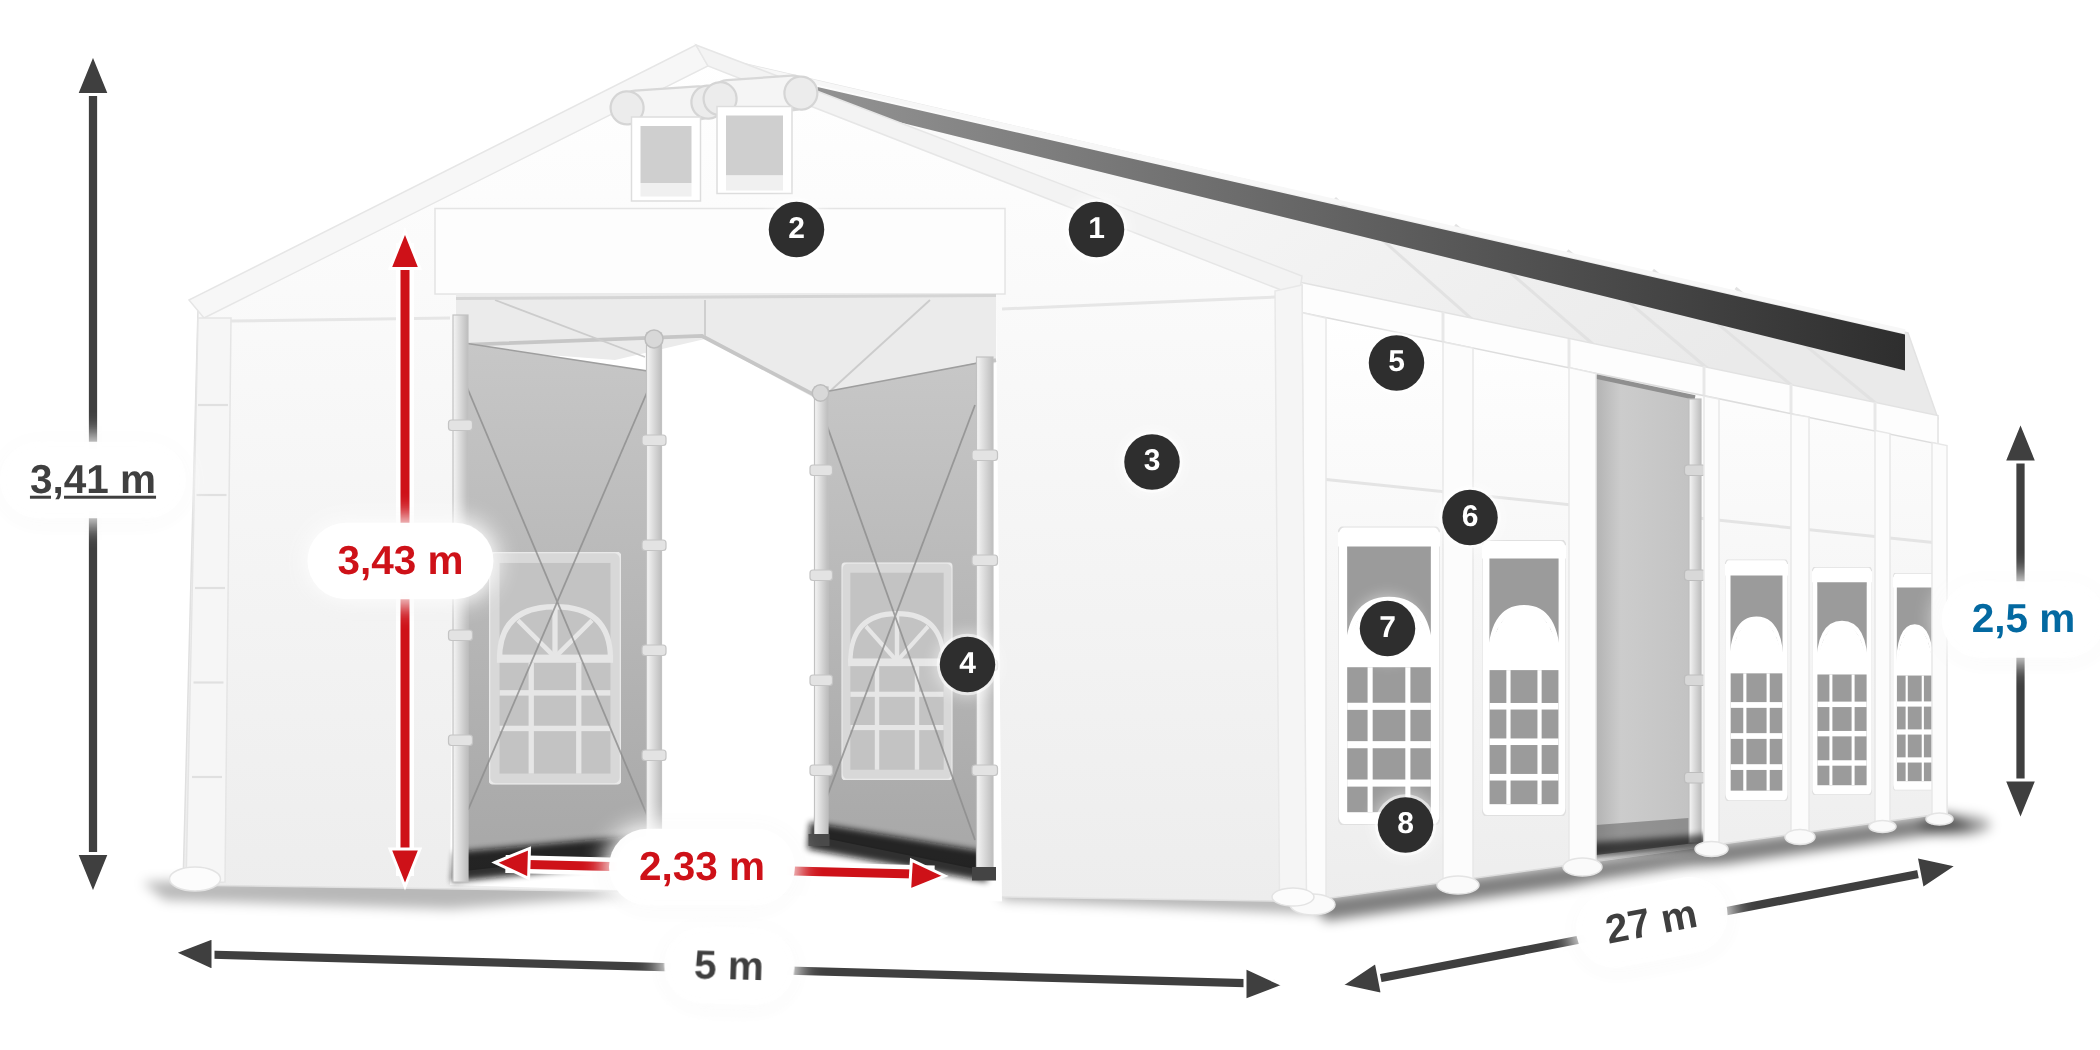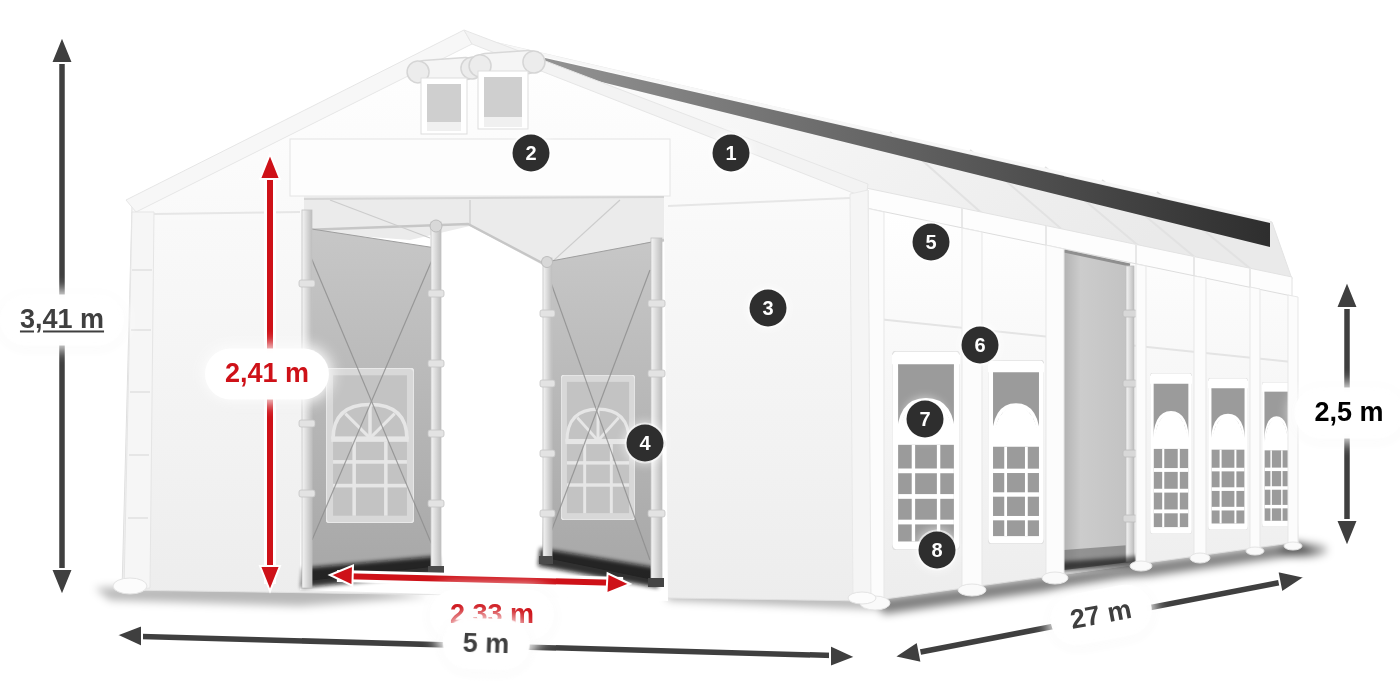--- a/index.html
+++ b/index.html
@@ -325,29 +325,29 @@
       <line x1="337" y1="576" x2="623" y2="583" stroke="#ffffff" stroke-width="12"></line>
       <line x1="337" y1="576" x2="623" y2="583" stroke="#ce1118" stroke-width="6"></line>
       <polygon points="330,575 353,565.6 352.4,585.6" fill="#ce1118" stroke="#ffffff" stroke-width="2"></polygon>
       <polygon points="630,584 607.6,573.4 606.4,593.4" fill="#ce1118" stroke="#ffffff" stroke-width="2"></polygon>
     </g>
   </g>
 </svg>
 
 <div class="dim-label" style="left: 62px; top: 320px; color: rgb(63, 63, 63); text-decoration: underline;">3,41 m</div>
 
-<div class="dim-label red" style="left: 267px; top: 374px; color: rgb(206, 17, 24);">2,41 m</div>
-
-<div class="dim-label red" style="left: 492px; top: 578px; color: rgb(206, 17, 24); margin-top: 37px;">2,33 m</div>
+<div class="dim-label red" style="left: 267px; top: 374px; color: rgb(206, 17, 24);">3,43 m</div>
+
+<div class="dim-label red" style="left: 468px; top: 578px; color: rgb(206, 17, 24);">2,33 m</div>
 
 <div class="dim-label" style="left: 486px; top: 644px; transform: translate(-50%, -50%) rotate(1.6deg); color: rgb(63, 63, 63);">5 m</div>
 
 <div class="dim-label" style="left: 1101px; top: 615px; transform: translate(-50%, -50%) rotate(-10.8deg); color: rgb(63, 63, 63);">27 m</div>
 
-<div class="dim-label" style="left: 1349px; top: 413px; color: #000000;">2,5 m</div>
+<div class="dim-label" style="left: 1349px; top: 413px; color: #0369a1;">2,5 m</div>
 
 <div class="marker" style="left: 731px; top: 153px; background-color: rgb(46, 46, 46);">1</div>
 <div class="marker" style="left: 531px; top: 153px; background-color: rgb(46, 46, 46);">2</div>
 <div class="marker" style="left: 768px; top: 308px; background-color: rgb(46, 46, 46);">3</div>
 <div class="marker" style="left: 645px; top: 443px; background-color: rgb(46, 46, 46);">4</div>
 <div class="marker" style="left: 931px; top: 242px; background-color: rgb(46, 46, 46);">5</div>
 <div class="marker" style="left: 980px; top: 345px; background-color: rgb(46, 46, 46);">6</div>
 <div class="marker" style="left: 925px; top: 419px; background-color: rgb(46, 46, 46);">7</div>
 <div class="marker" style="left: 937px; top: 550px; background-color: rgb(46, 46, 46);">8</div>
 

